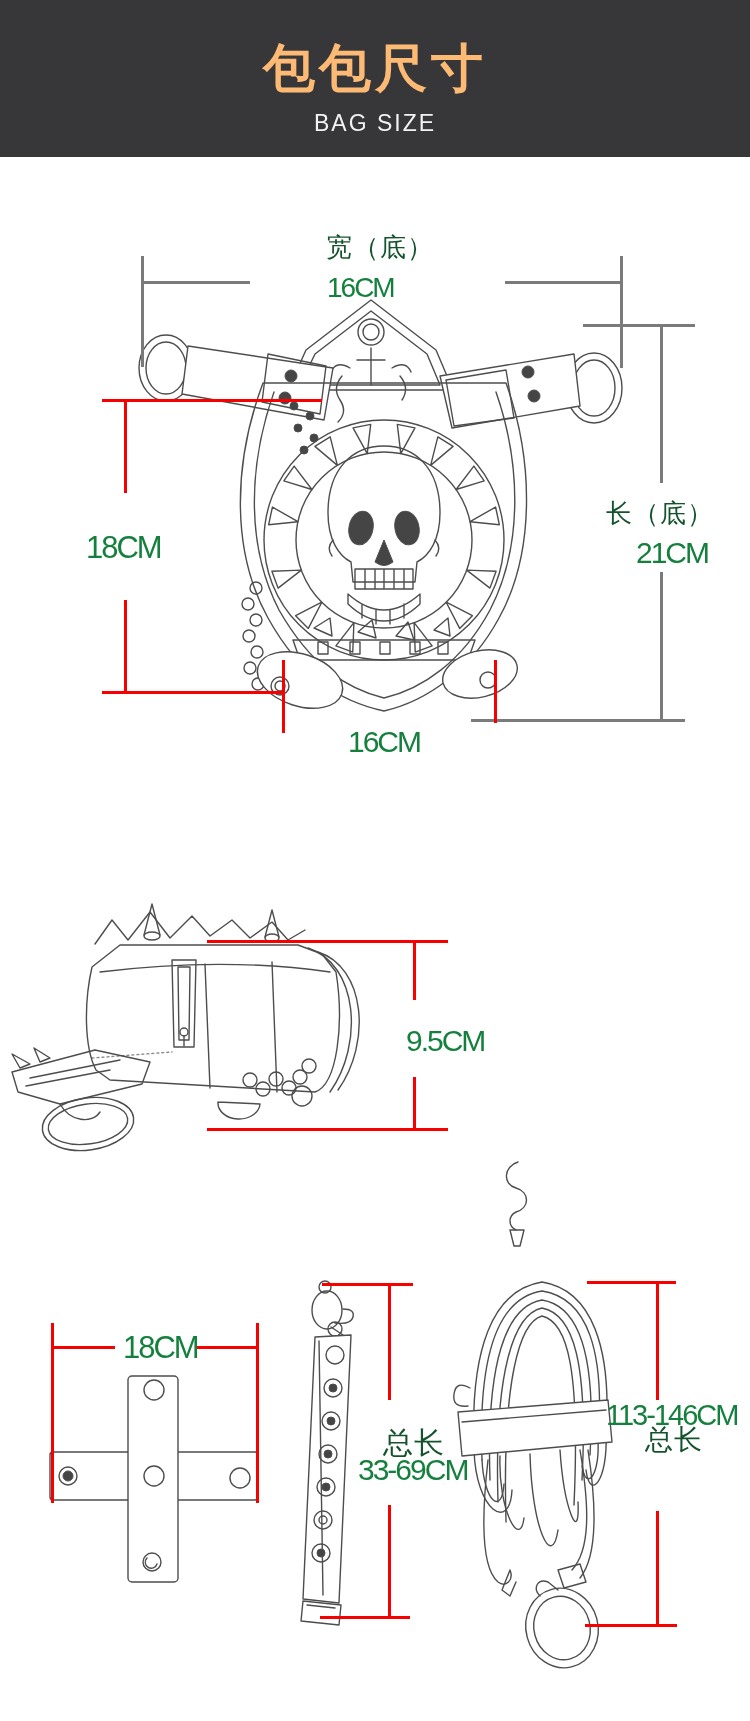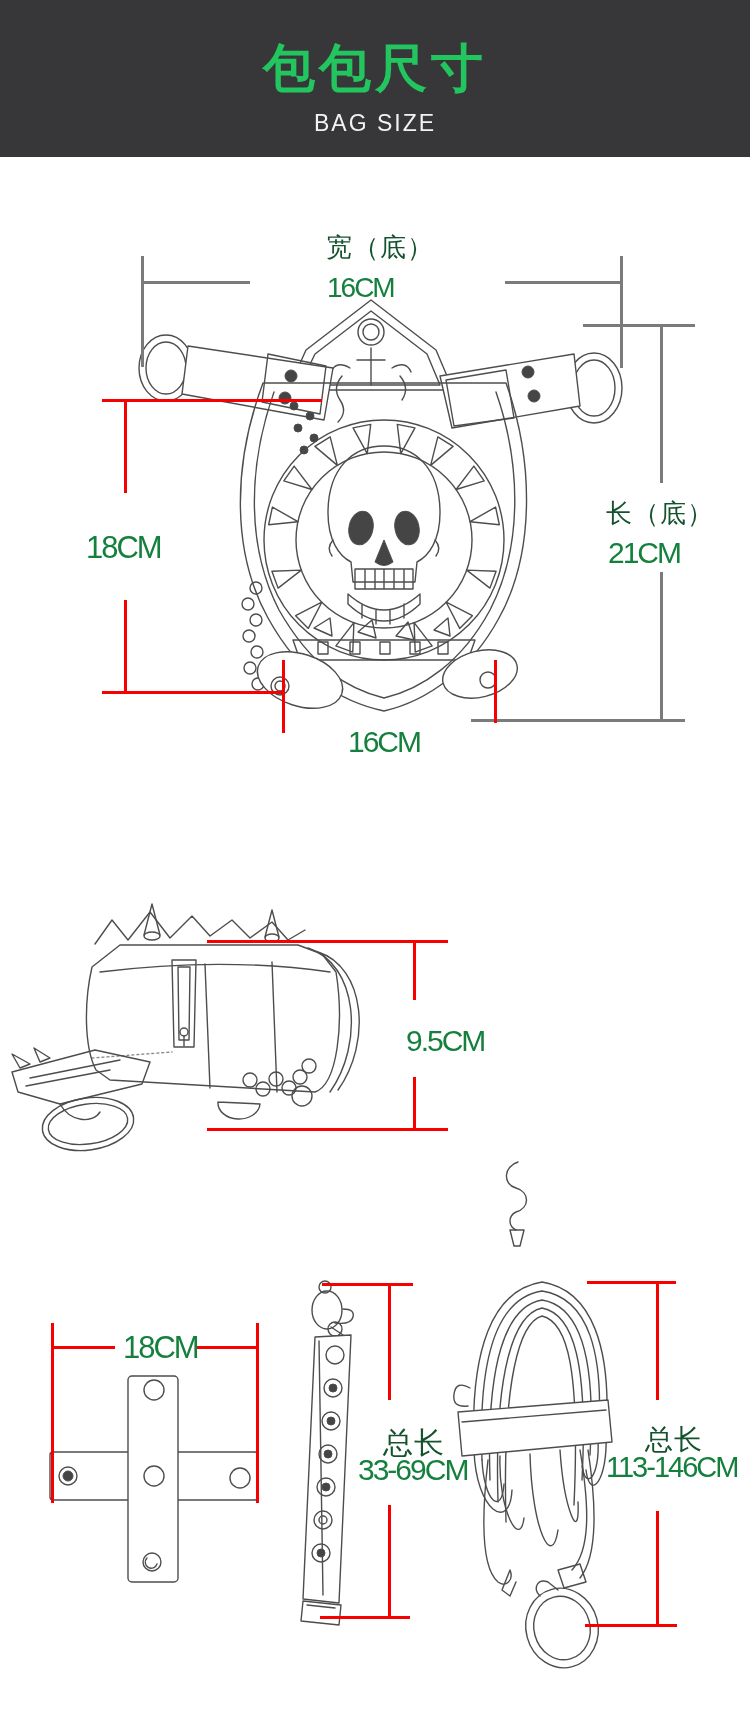--- a/index.html
+++ b/index.html
@@ -1,21 +1,21 @@
 <!DOCTYPE html>
 <html><head>
 <meta charset="utf-8">
 <style>
   html,body{margin:0;padding:0;background:#fff;}
   .page{position:relative;width:750px;height:1721px;background:#ffffff;overflow:hidden;
         font-family:"Liberation Sans","DejaVu Sans",sans-serif;}
   
   .hdr{position:absolute;left:0;top:0;width:750px;height:157px;background:#373639;
        display:flex;flex-direction:column;align-items:center;justify-content:center;}
-  .hdr .t{color:#22c55e;font-size:52px;font-weight:700;letter-spacing:4px;line-height:1;margin-top:22px;}
+  .hdr .t{color:#fdba74;font-size:52px;font-weight:700;letter-spacing:4px;line-height:1;margin-top:22px;}
   .hdr .s{color:#f2f2f2;font-size:23px;font-weight:500;letter-spacing:2px;margin-top:16px;}
   
   .hl{position:absolute;height:3px;}
   .vl{position:absolute;width:3px;}
   .red{background:#f80000;}
   .gry{background:#7b7b7b;}
   
   .dim{position:absolute;color:#15803d;font-size:30px;letter-spacing:-2px;white-space:nowrap;line-height:1;}
   .cjk{position:absolute;color:#14532d;font-size:26px;letter-spacing:1px;white-space:nowrap;line-height:1;}
   svg{position:absolute;overflow:visible;}
@@ -137,21 +137,21 @@
 
   <div class="hl red" style="left:102px;top:399px;width:220px"></div>
   <div class="vl red" style="left:124px;top:399px;height:94px"></div>
   <span class="dim" style="left:86px;top:532px;font-size:31px">18CM</span>
   <div class="vl red" style="left:124px;top:600px;height:93px"></div>
   <div class="hl red" style="left:102px;top:691px;width:183px"></div>
 
   <div class="hl gry" style="left:583px;top:324px;width:112px"></div>
   <div class="vl gry" style="left:660px;top:324px;height:159px"></div>
   <span class="cjk" style="left:606px;top:500px">长（底）</span>
-  <span class="dim" style="left:608px;top:538px">21CM</span>
+  <span class="dim" style="left:636px;top:538px">21CM</span>
   <div class="vl gry" style="left:660px;top:572px;height:150px"></div>
   <div class="hl gry" style="left:471px;top:719px;width:214px"></div>
 
   <div class="vl red" style="left:282px;top:660px;height:73px"></div>
   <div class="vl red" style="left:494px;top:660px;height:63px"></div>
   <span class="dim" style="left:348px;top:727px">16CM</span>
 
   <svg style="left:0px;top:872px" width="460" height="292" viewBox="0 0 460 292">
     <g>
       <path class="ink" d="M95,72 L112,48 L128,68 L150,40 L170,66 L192,44 L210,64 L232,48 L250,66 L272,50 L288,68 L305,58"></path>
@@ -267,17 +267,17 @@
       <path class="ink" d="M118,420 L140,414 L146,432 L124,438 Z"></path>
       <ellipse class="ink" transform="rotate(-15 122 478)" cx="122" cy="478" rx="36" ry="40"></ellipse>
       <ellipse class="ink" transform="rotate(-15 122 478)" cx="122" cy="478" rx="28" ry="32"></ellipse>
       <path class="ink" d="M100,446 C92,438 98,428 108,432 L118,440"></path>
     </g>
   </svg>
 
   <div class="hl red" style="left:587px;top:1281px;width:89px"></div>
   <div class="vl red" style="left:656px;top:1281px;height:119px"></div>
   <span class="cjk" style="left:645px;top:1426px;font-size:28px">总长</span>
-  <span class="dim" style="left:606px;top:1453px;font-size:29px">113-146CM</span>
+  <span class="dim" style="left:606px;top:1401px;font-size:29px">113-146CM</span>
   <div class="vl red" style="left:656px;top:1511px;height:116px"></div>
   <div class="hl red" style="left:585px;top:1624px;width:92px"></div>
 
 </div>
 
 </body></html>

